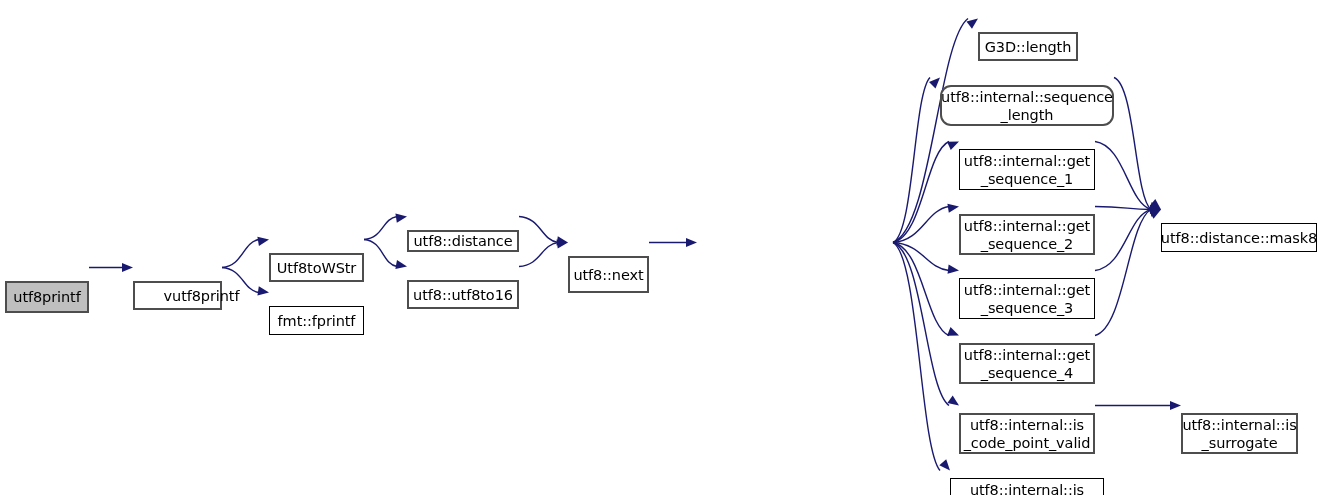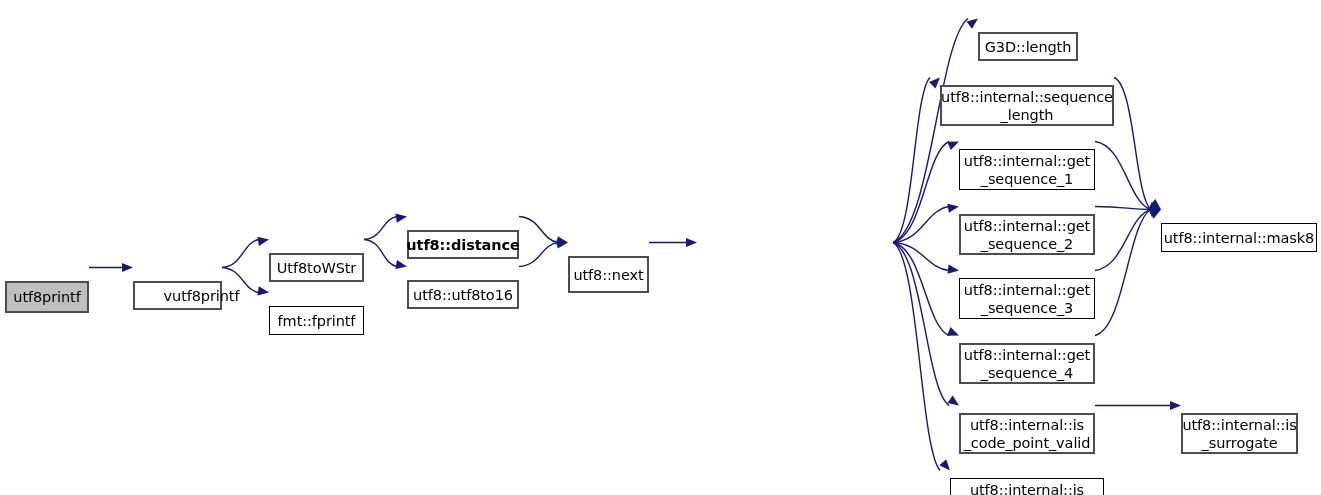--- a/index.html
+++ b/index.html
@@ -95,34 +95,34 @@
       <polygon points="0,0 -11,-4.6 -11,4.6" fill="#191970" transform="translate(1161,209.5) rotate(-14.792387519593404)"></polygon>
       <path d="M1095,335.5 C1124.7,327.94 1127.9,222.1 1151,209.5" fill="none" stroke="#191970" stroke-width="1.4"></path>
       <polygon points="0,0 -11,-4.6 -11,4.6" fill="#191970" transform="translate(1161,209.5) rotate(-28.6104596659653)"></polygon>
       <path d="M1095,405.5 C1133.7,405.5 1140.9,405.5 1171,405.5" fill="none" stroke="#191970" stroke-width="1.4"></path>
       <polygon points="0,0 -11,-4.6 -11,4.6" fill="#191970" transform="translate(1181,405.5) rotate(0)"></polygon>
     </svg>
 <div class="node current" style="left: 5px; top: 253px; width: 84px; height: 32px;"><span>utf8printf</span></div>
     <div class="node thick" style="left: 133px; top: 253px; width: 89px; height: 29px; padding-left: 48px;"><span>vutf8printf</span></div>
     <div class="node thick" style="left: 269px; top: 225px; width: 95px; height: 29px;"><span>Utf8toWStr</span></div>
     <div class="node" style="left: 269px; top: 278px; width: 95px; height: 29px;"><span>fmt::fprintf</span></div>
-    <div class="node thick" style="left: 407px; top: 202px; width: 112px; height: 29px; font-weight: bold;"><span>utf8::distance</span></div>
+    <div class="node thick" style="left: 407px; top: 202px; width: 112px; height: 22px;"><span>utf8::distance</span></div>
     <div class="node thick" style="left: 407px; top: 252px; width: 112px; height: 29px;"><span>utf8::utf8to16</span></div>
     <div class="node thick" style="left: 568px; top: 228px; width: 81px; height: 37px;"><span>utf8::next</span></div>
     <div class="node thick" style="left: 978px; top: 4px; width: 100px; height: 29px;"><span>G3D::length</span></div>
-    <div class="node thick" style="left: 940px; top: 57px; width: 174px; height: 41px;"><span>utf8::internal::sequence
+    <div class="node thick" style="left: 940px; top: 57px; width: 174px; height: 41px; border-radius: 11px;"><span>utf8::internal::sequence
 _length</span></div>
     <div class="node" style="left: 959px; top: 121px; width: 136px; height: 41px;"><span>utf8::internal::get
 _sequence_1</span></div>
     <div class="node thick" style="left: 959px; top: 186px; width: 136px; height: 41px;"><span>utf8::internal::get
 _sequence_2</span></div>
     <div class="node" style="left: 959px; top: 250px; width: 136px; height: 41px;"><span>utf8::internal::get
 _sequence_3</span></div>
     <div class="node thick" style="left: 959px; top: 315px; width: 136px; height: 41px;"><span>utf8::internal::get
 _sequence_4</span></div>
     <div class="node thick" style="left: 959px; top: 385px; width: 136px; height: 41px;"><span>utf8::internal::is
 _code_point_valid</span></div>
     <div class="node" style="left: 950px; top: 450px; width: 154px; height: 41px;"><span>utf8::internal::is
 _overlong_sequence</span></div>
-    <div class="node" style="left: 1161px; top: 195px; width: 156px; height: 29px;"><span>utf8::internal::mask8</span></div>
+    <div class="node" style="left: 1161px; top: 195px; width: 156px; height: 29px;"><span>utf8::distance::mask8</span></div>
     <div class="node thick" style="left: 1181px; top: 385px; width: 117px; height: 41px;"><span>utf8::internal::is
 _surrogate</span></div>
   </div>
 
 </body></html>

